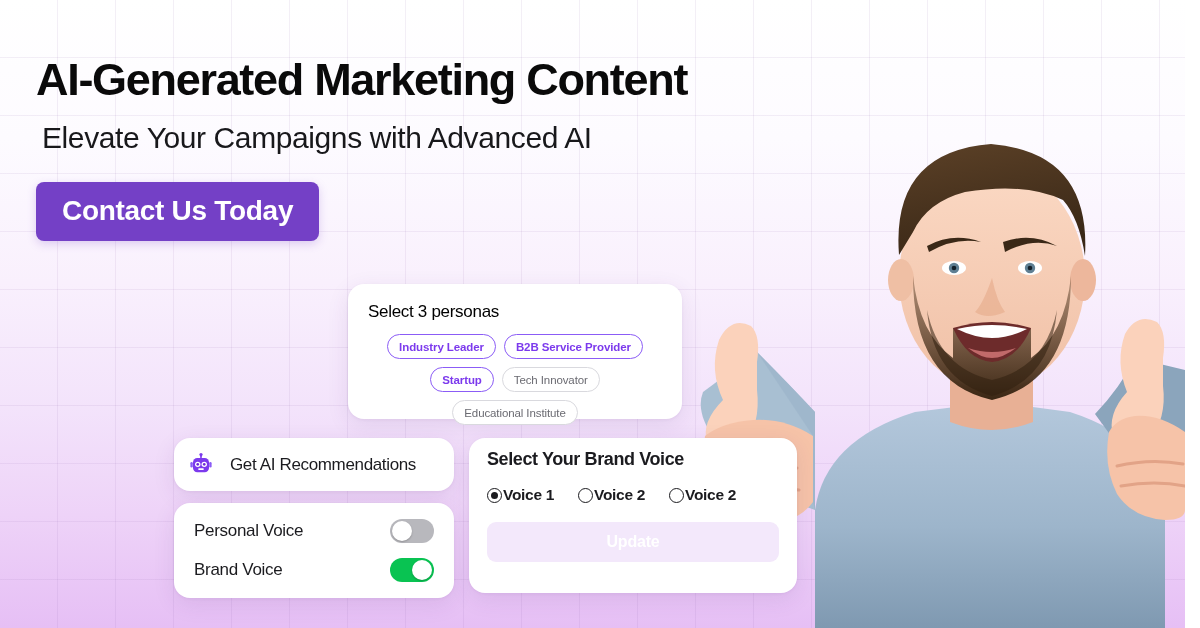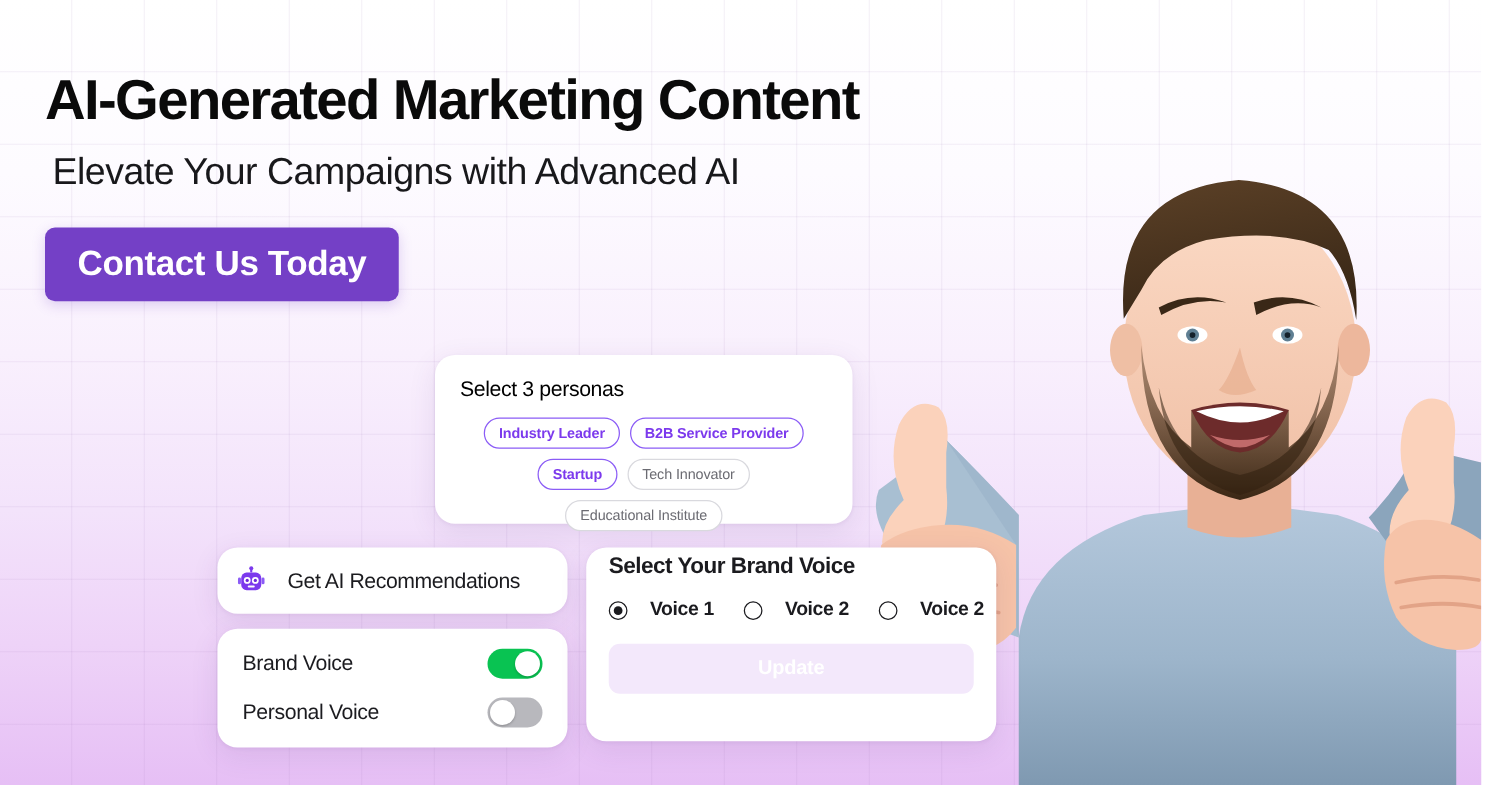--- a/index.html
+++ b/index.html
@@ -215,40 +215,40 @@
   }
   .switch.on  .knob { right: 2px; }
   .switch.off .knob { left: 2px; }
 
   
   #brand-voice-card {
     left: 469px;
     top: 438px;
     width: 328px;
     height: 155px;
-    padding: 4px 18px;
+    padding: 11px 18px;
     box-sizing: border-box;
   }
   #brand-voice-title {
     font-size: 18px;
     font-weight: 700;
     color: #1b1b1f;
     letter-spacing: -0.4px;
     margin: 0 0 16px 0;
   }
   #voice-options {
     display: flex;
     align-items: center;
     gap: 24px;
     margin-bottom: 18px;
   }
   .radio-item {
     display: flex;
     align-items: center;
-    gap: 18px;
+    gap: 1px;
     cursor: pointer;
   }
   .radio-circle {
     width: 15px;
     height: 15px;
     border-radius: 50%;
     border: 1.6px solid #1b1b1f;
     box-sizing: border-box;
     position: relative;
     flex: 0 0 15px;
@@ -394,28 +394,28 @@
       <circle cx="15" cy="11.4" r="2.5" fill="#ffffff"></circle>
       <circle cx="9" cy="11.4" r="1.2" fill="#6d28d9"></circle>
       <circle cx="15" cy="11.4" r="1.2" fill="#6d28d9"></circle>
       <rect x="9.4" y="15.1" width="5.2" height="1.5" rx="0.75" fill="#ffffff"></rect>
     </svg>
     <span id="ai-rec-label">Get AI Recommendations</span>
   </div>
 
   <div id="voice-toggle-card" class="card">
     <div class="toggle-row">
-      <span class="toggle-label">Brand Voice</span>
-      <span class="switch on">
+      <span class="toggle-label">Personal Voice</span>
+      <span class="switch off">
           <span class="knob"></span>
         </span>
     </div>
     <div class="toggle-row">
-      <span class="toggle-label">Personal Voice</span>
-      <span class="switch off">
+      <span class="toggle-label">Brand Voice</span>
+      <span class="switch on">
           <span class="knob"></span>
         </span>
     </div>
   </div>
 
   <div id="brand-voice-card" class="card">
     <div id="brand-voice-title">Select Your Brand Voice</div>
     <div id="voice-options">
       <label class="radio-item checked">
         <span class="radio-circle"></span>

